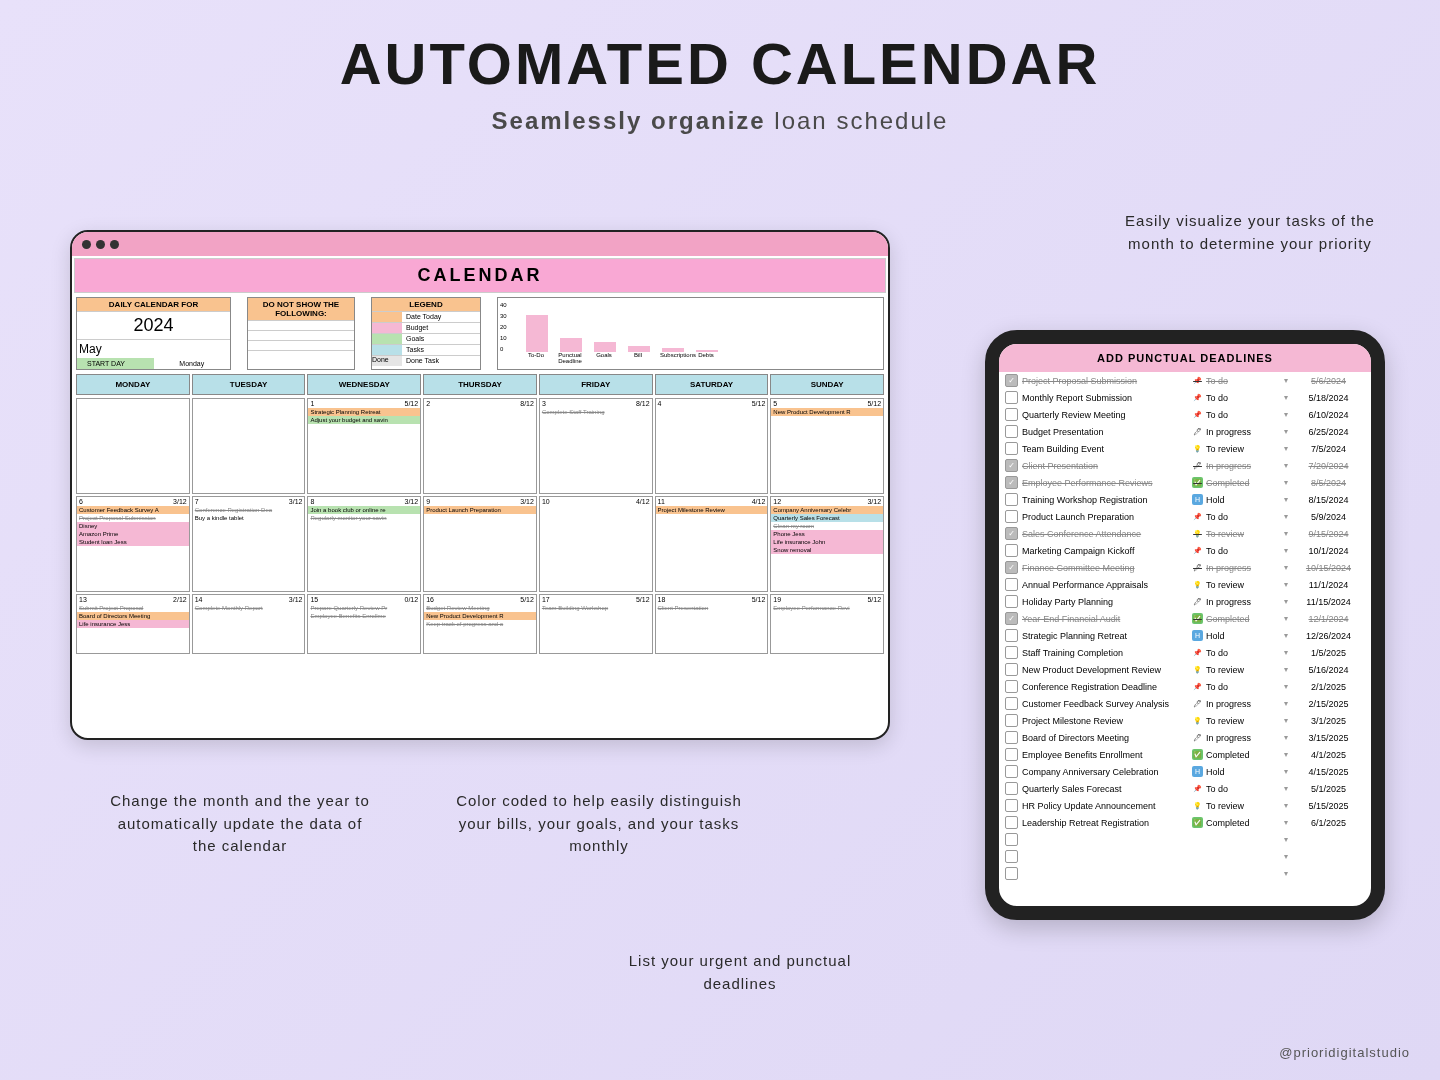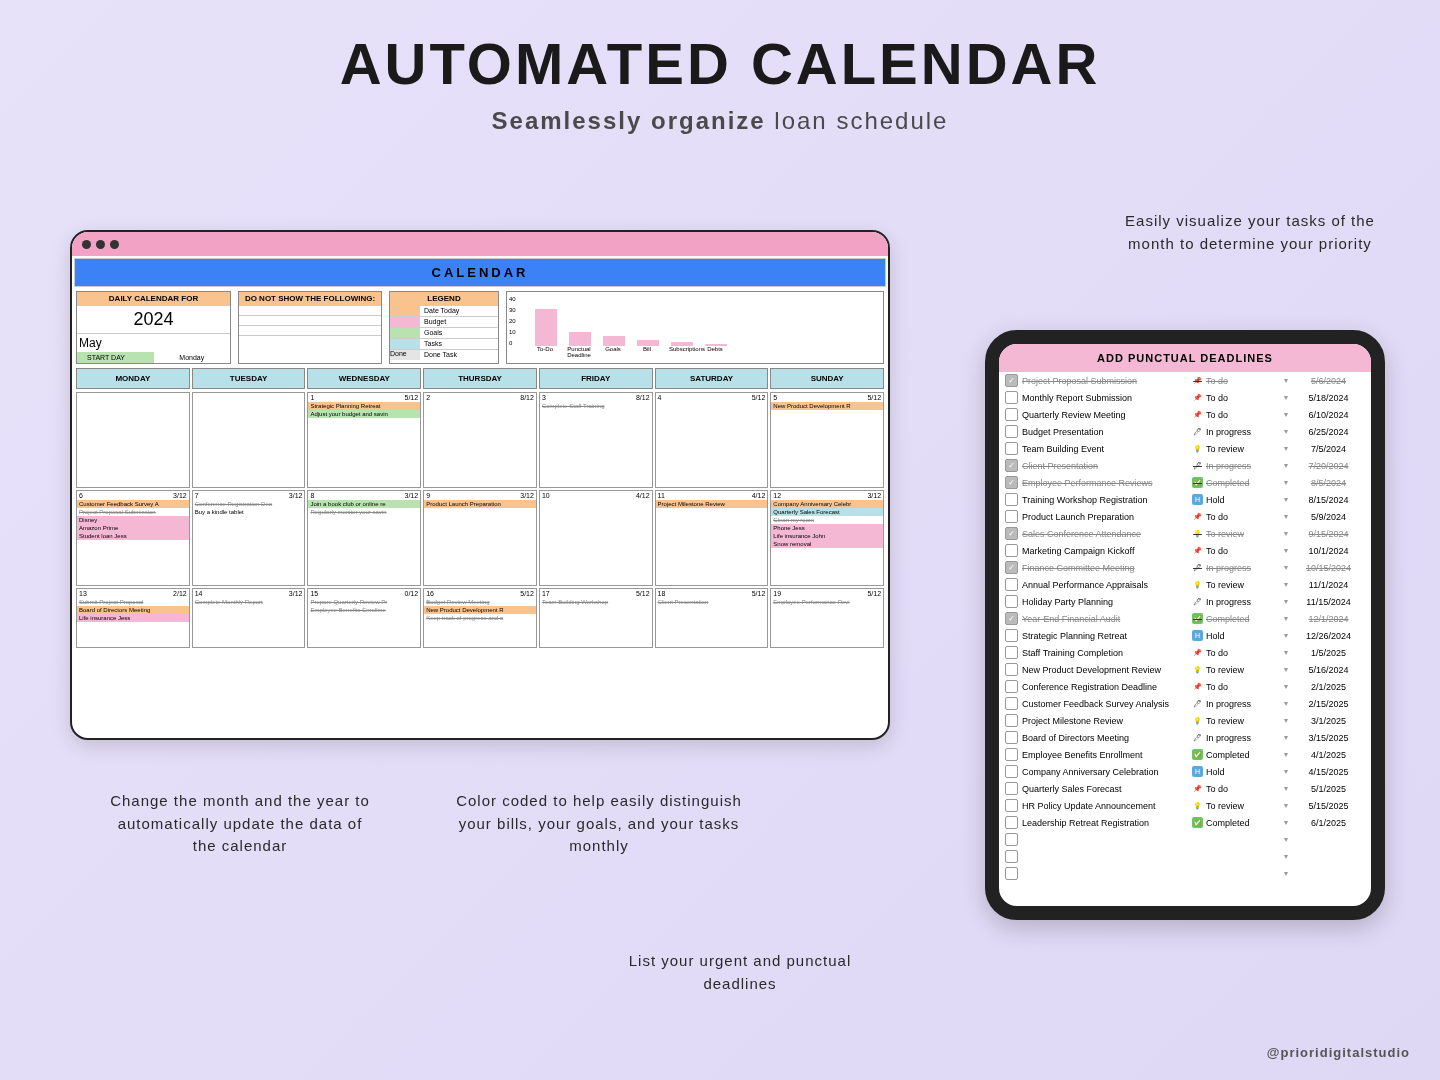--- a/index.html
+++ b/index.html
@@ -18,31 +18,31 @@
 .subtitle b { font-weight: 700; }
 
 
 .browser {
   position: absolute; left: 70px; top: 230px; width: 820px; height: 510px;
   border: 2px solid #222; border-radius: 18px; background: #fff;
   overflow: hidden; box-shadow: 0 6px 20px rgba(0,0,0,.15);
 }
 .browser-bar { height: 24px; background: #f2a3c5; display: flex; align-items: center; padding-left: 10px; }
 .dot { width: 9px; height: 9px; border-radius: 50%; background: #333; margin-right: 5px; }
-.cal-title { text-align: center; font-weight: 700; letter-spacing: 3px; font-size: 13px; padding: 6px; border: 1px solid #ccc; background: #3b82f6; margin: 2px; }
-.top-row { display: flex; gap: 7px; padding: 2px 4px; }
+.cal-title { text-align: center; font-weight: 700; letter-spacing: 3px; font-size: 18px; padding: 6px; border: 1px solid #ccc; background: #f9a8d4; margin: 2px; }
+.top-row { display: flex; gap: 16px; padding: 2px 4px; }
 .panel { border: 1px solid #888; font-size: 8px; }
 .panel-head { background: #f9c38f; text-align: center; font-weight: 700; padding: 2px; }
 .daily { width: 155px; }
 .daily .yr { text-align: center; font-size: 18px; padding: 3px; border-top: 1px solid #ccc; }
 .daily .mo { text-align: left; font-size: 12px; padding: 2px; border-top: 1px solid #ccc; }
 .daily .sd { display: flex; font-size: 7px; }
 .daily .sd span:first-child { background: #b8e2b0; padding: 2px 10px; flex: 1; }
 .daily .sd span:last-child { padding: 2px 10px; flex: 1; text-align: center; }
-.donot { width: 144px; }
+.donot { width: 108px; }
 .donot .row { border-top: 1px solid #ccc; height: 10px; }
 .legend-p { width: 110px; }
 .legend-row { display: flex; font-size: 7px; border-top: 1px solid #ccc; }
 .legend-sw { width: 30px; height: 10px; }
 .legend-lbl { padding: 1px 4px; }
 .chart { flex: 1; border: 1px solid #888; padding: 4px; position: relative; }
 .bars { display: flex; align-items: flex-end; height: 50px; gap: 12px; padding-left: 24px; }
 .bar { width: 22px; background: #f5b8d4; }
 .blabels { display: flex; gap: 10px; font-size: 6px; padding-left: 22px; }
 .blabels span { width: 24px; text-align: center; }
@@ -80,21 +80,21 @@
 .dl-row .st .ic { width: 11px; height: 11px; border-radius: 2px; display: flex; align-items: center; justify-content: center; font-size: 7px; }
 .dl-row .dd { flex: 1; text-align: center; }
 .dl-row .dr { width: 8px; color: #999; font-size: 8px; }
 .dl-row.done .nm, .dl-row.done .st span, .dl-row.done .dd { text-decoration: line-through; color: #888; }
 
 .callout { position: absolute; font-size: 15px; color: #2a2a2a; text-align: center; letter-spacing: 1px; line-height: 1.5; }
 .callout.c1 { right: 60px; top: 210px; width: 260px; }
 .callout.c2 { left: 105px; top: 790px; width: 270px; }
 .callout.c3 { left: 449px; top: 790px; width: 300px; }
 .callout.c4 { left: 610px; top: 950px; width: 260px; }
-.credit { position: absolute; right: 30px; bottom: 20px; font-size: 13px; color: #555; letter-spacing: 1px; font-weight: bold; }
+.credit { position: absolute; right: 30px; bottom: 20px; font-size: 13px; color: #555; letter-spacing: 1px; }
 </style>
 </head>
 <body>
 
 <h1 class="main-title">AUTOMATED CALENDAR</h1>
 <p class="subtitle"><b>Seamlessly organize</b><span> loan schedule</span></p>
 
 <div class="callout c1">Easily visualize your tasks of the month to determine your priority</div>
 <div class="callout c2">Change the month and the year to automatically update the data of the calendar</div>
 <div class="callout c3">Color coded to help easily distinguish your bills, your goals, and your tasks monthly</div>

